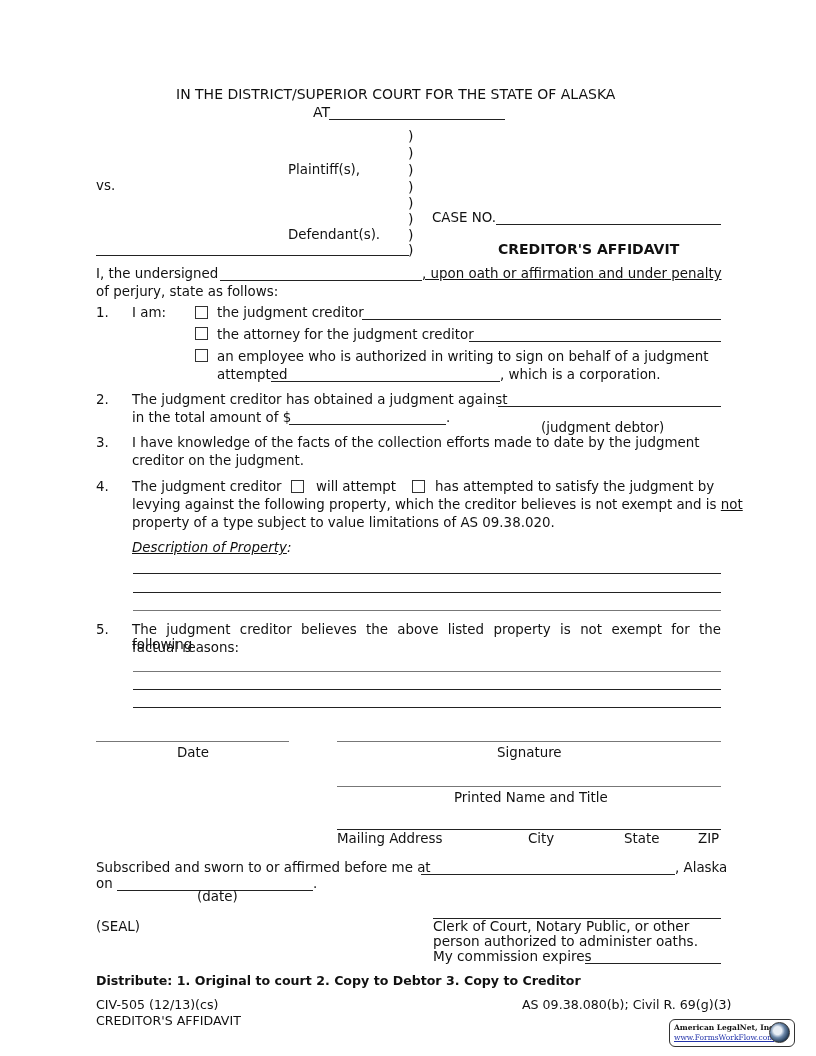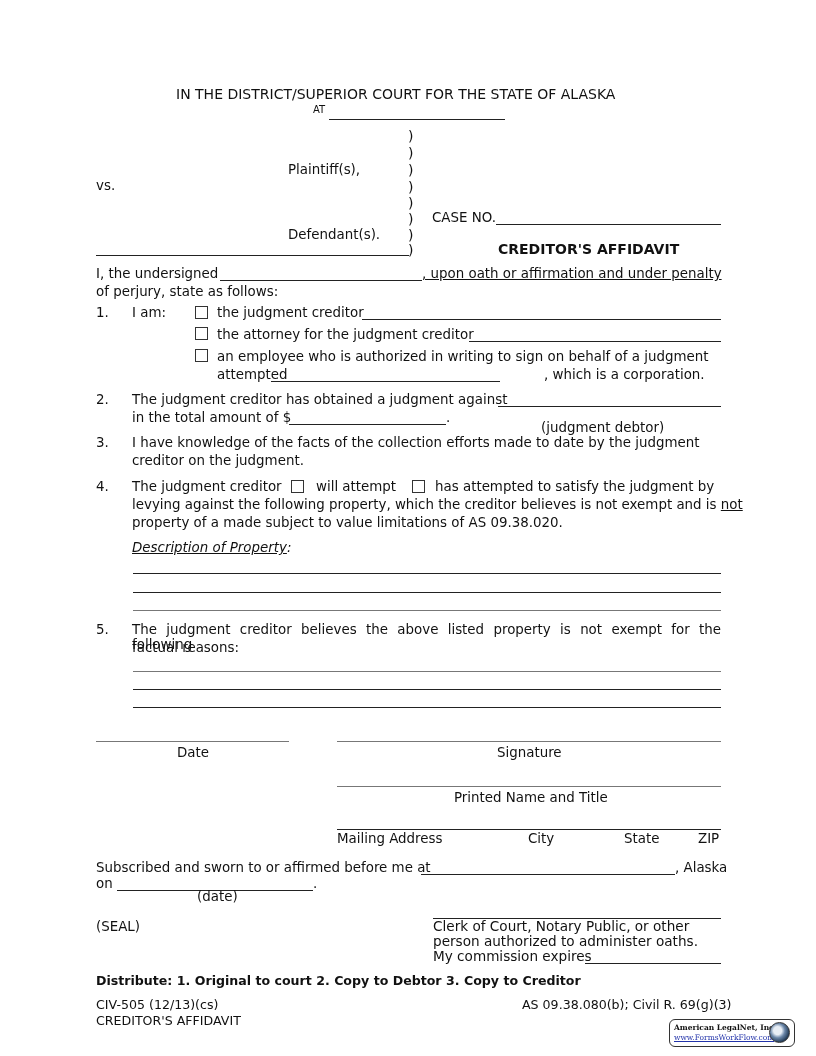--- a/index.html
+++ b/index.html
@@ -18,21 +18,21 @@
           border: 1px solid #333; border-radius: 6px; box-sizing: border-box; background: #fff; }
   .logo .t1 { position: absolute; left: 4px; top: 3px; font-family: "DejaVu Serif", "Liberation Serif", serif; font-size: 7.5px; font-weight: bold; color: #111; }
   .logo .t2 { position: absolute; left: 4px; top: 13px; font-family: "DejaVu Serif", "Liberation Serif", serif; font-size: 7.5px; color: #2233aa; text-decoration: underline; }
   .logo .globe { position: absolute; right: 4px; top: 2px; width: 21px; height: 21px; border-radius: 50%;
                  background: radial-gradient(circle at 40% 40%, #e8eef5 0 25%, #6a86a8 45%, #1d3550 75%); border: 1px solid #333; box-sizing: border-box; }
 </style>
 </head>
 <body>
 
 <div class="abs" style="left:176px;top:86px;font-size:14px;">IN  THE  DISTRICT/SUPERIOR  COURT  FOR  THE  STATE  OF  ALASKA</div>
-<div class="abs" style="left:313px;top:104px;font-size:10px;">AT</div>
+<div class="abs" style="left:313px;top:104px;font-size:14px;">AT</div>
 <div class="line" style="left:329px;top:119px;width:176px;"></div>
 
 <div>
   <div class="paren" style="top:128px;">)</div>
   <div class="paren" style="top:145px;">)</div>
   <div class="paren" style="top:162px;">)</div>
   <div class="paren" style="top:179px;">)</div>
   <div class="paren" style="top:195px;">)</div>
   <div class="paren" style="top:211px;">)</div>
   <div class="paren" style="top:227px;">)</div>
@@ -56,42 +56,42 @@
 <div class="cb" style="left:195px;top:306px;"></div>
 <div class="abs" style="left:217px;top:305px;">the judgment creditor</div>
 <div class="line" style="left:362px;top:319px;width:359px;"></div>
 <div class="cb" style="left:195px;top:327px;"></div>
 <div class="abs" style="left:217px;top:327px;">the attorney for the judgment creditor</div>
 <div class="line" style="left:469px;top:341px;width:252px;"></div>
 <div class="cb" style="left:195px;top:349px;"></div>
 <div class="justify" style="left:217px;top:349px;width:504px;">an employee who is authorized in writing to sign on behalf of a judgment</div>
 <div class="abs" style="left:217px;top:367px;">attempted</div>
 <div class="line" style="left:271px;top:381px;width:229px;"></div>
-<div class="abs" style="left:500px;top:367px;margin-left:44px;">, which is a corporation.</div>
+<div class="abs" style="left:500px;top:367px;">, which is a corporation.</div>
 
 <div class="abs" style="left:96px;top:392px;">2.</div>
 <div class="abs" style="left:132px;top:392px;">The judgment creditor has obtained a judgment against</div>
 <div class="line" style="left:498px;top:406px;width:223px;"></div>
 <div class="abs" style="left:132px;top:410px;">in the total amount of $</div>
 <div class="line" style="left:289px;top:424px;width:157px;"></div>
 <div class="abs" style="left:446px;top:410px;">.</div>
 <div class="abs" style="left:541px;top:420px;">(judgment debtor)</div>
 
 <div class="abs" style="left:96px;top:435px;">3.</div>
 <div class="justify" style="left:132px;top:435px;width:589px;">I have knowledge of the facts of the collection efforts made to date by the judgment</div>
 <div class="abs" style="left:132px;top:453px;">creditor on the judgment.</div>
 
 <div class="abs" style="left:96px;top:479px;">4.</div>
 <div class="abs" style="left:132px;top:479px;">The judgment creditor</div>
 <div class="cb" style="left:291px;top:480px;"></div>
 <div class="abs" style="left:316px;top:479px;">will attempt</div>
 <div class="cb" style="left:412px;top:480px;"></div>
 <div class="abs" style="left:435px;top:479px;">has attempted to satisfy the judgment by</div>
 <div class="abs" style="left:132px;top:497px;"><span>levying against the following property, which the creditor believes is not exempt and is</span> <span class="u">not</span></div>
-<div class="abs" style="left:132px;top:515px;">property of a made subject to value limitations of AS 09.38.020.</div>
+<div class="abs" style="left:132px;top:515px;">property of a type subject to value limitations of AS 09.38.020.</div>
 <div class="abs" style="left:132px;top:540px;font-style:italic;"><span class="u">Description of Property</span><span>:</span></div>
 <div class="line" style="left:133px;top:573px;width:588px;"></div>
 <div class="line" style="left:133px;top:592px;width:588px;"></div>
 <div class="line gray" style="left:133px;top:610px;width:588px;"></div>
 
 <div class="abs" style="left:96px;top:622px;">5.</div>
 <div class="justify" style="left:132px;top:622px;width:589px;">The judgment creditor believes the above listed property is not exempt for the following</div>
 <div class="abs" style="left:132px;top:640px;">factual reasons:</div>
 <div class="line gray" style="left:133px;top:671px;width:588px;"></div>
 <div class="line" style="left:133px;top:689px;width:588px;"></div>

